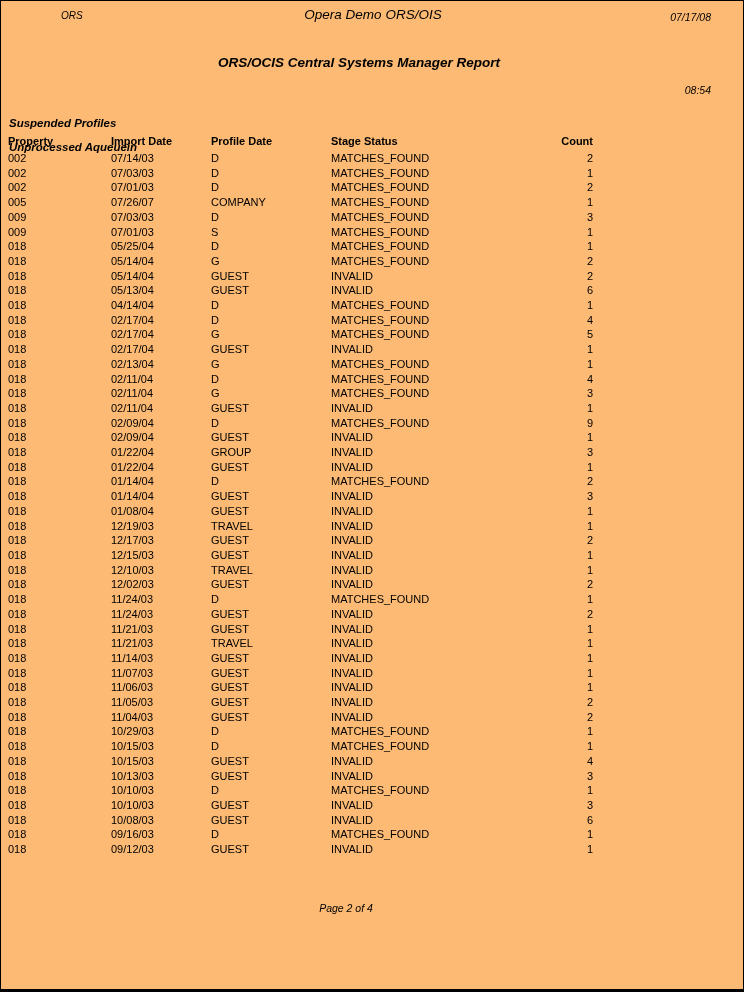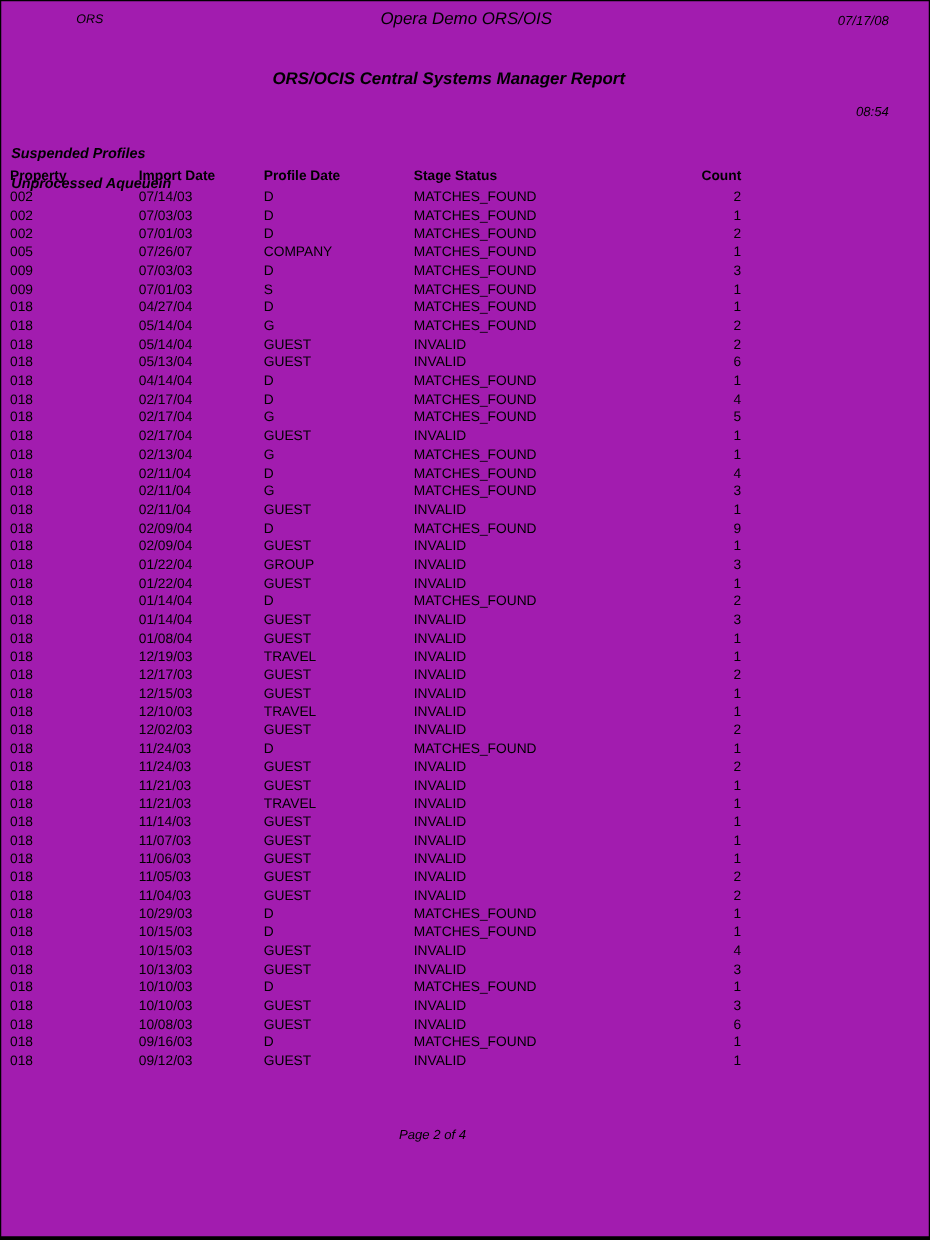--- a/index.html
+++ b/index.html
@@ -4,21 +4,21 @@
 <style>
   html, body {
     margin: 0;
     padding: 0;
     background: #e8e8e8;
   }
   .page {
     position: relative;
     width: 744px;
     height: 992px;
-    background: #a21caf;
+    background: #fdba74;
     border: 1px solid #000;
     border-bottom: 3px solid #000;
     box-sizing: border-box;
     font-family: "Liberation Sans", sans-serif;
     color: #000;
     overflow: hidden;
   }
   .abs { position: absolute; }
   .report-code {
     left: 60px; top: 9px;
@@ -163,21 +163,21 @@
         </tr>
         <tr>
           <td>009</td>
           <td>07/01/03</td>
           <td>S</td>
           <td>MATCHES_FOUND</td>
           <td>1</td>
         </tr>
         <tr>
           <td>018</td>
-          <td>04/27/04</td>
+          <td>05/25/04</td>
           <td>D</td>
           <td>MATCHES_FOUND</td>
           <td>1</td>
         </tr>
         <tr>
           <td>018</td>
           <td>05/14/04</td>
           <td>G</td>
           <td>MATCHES_FOUND</td>
           <td>2</td>

